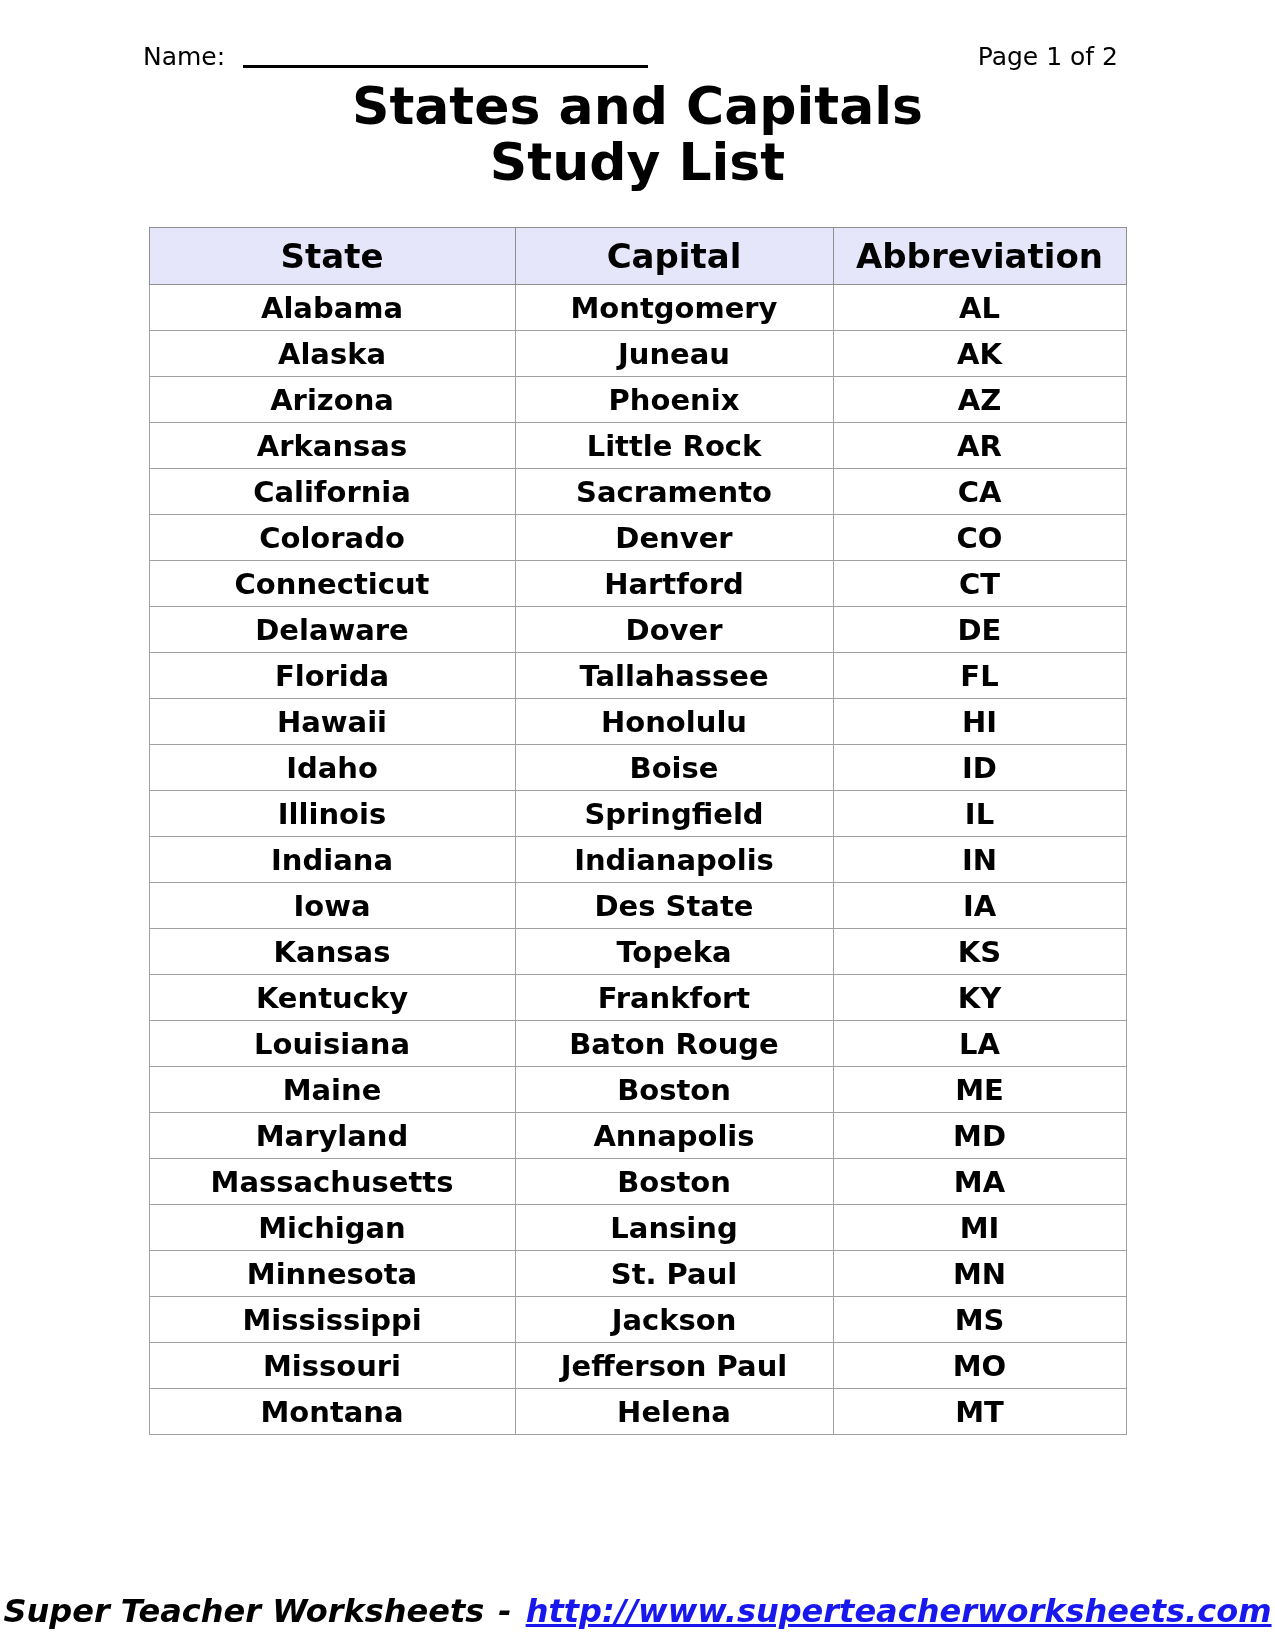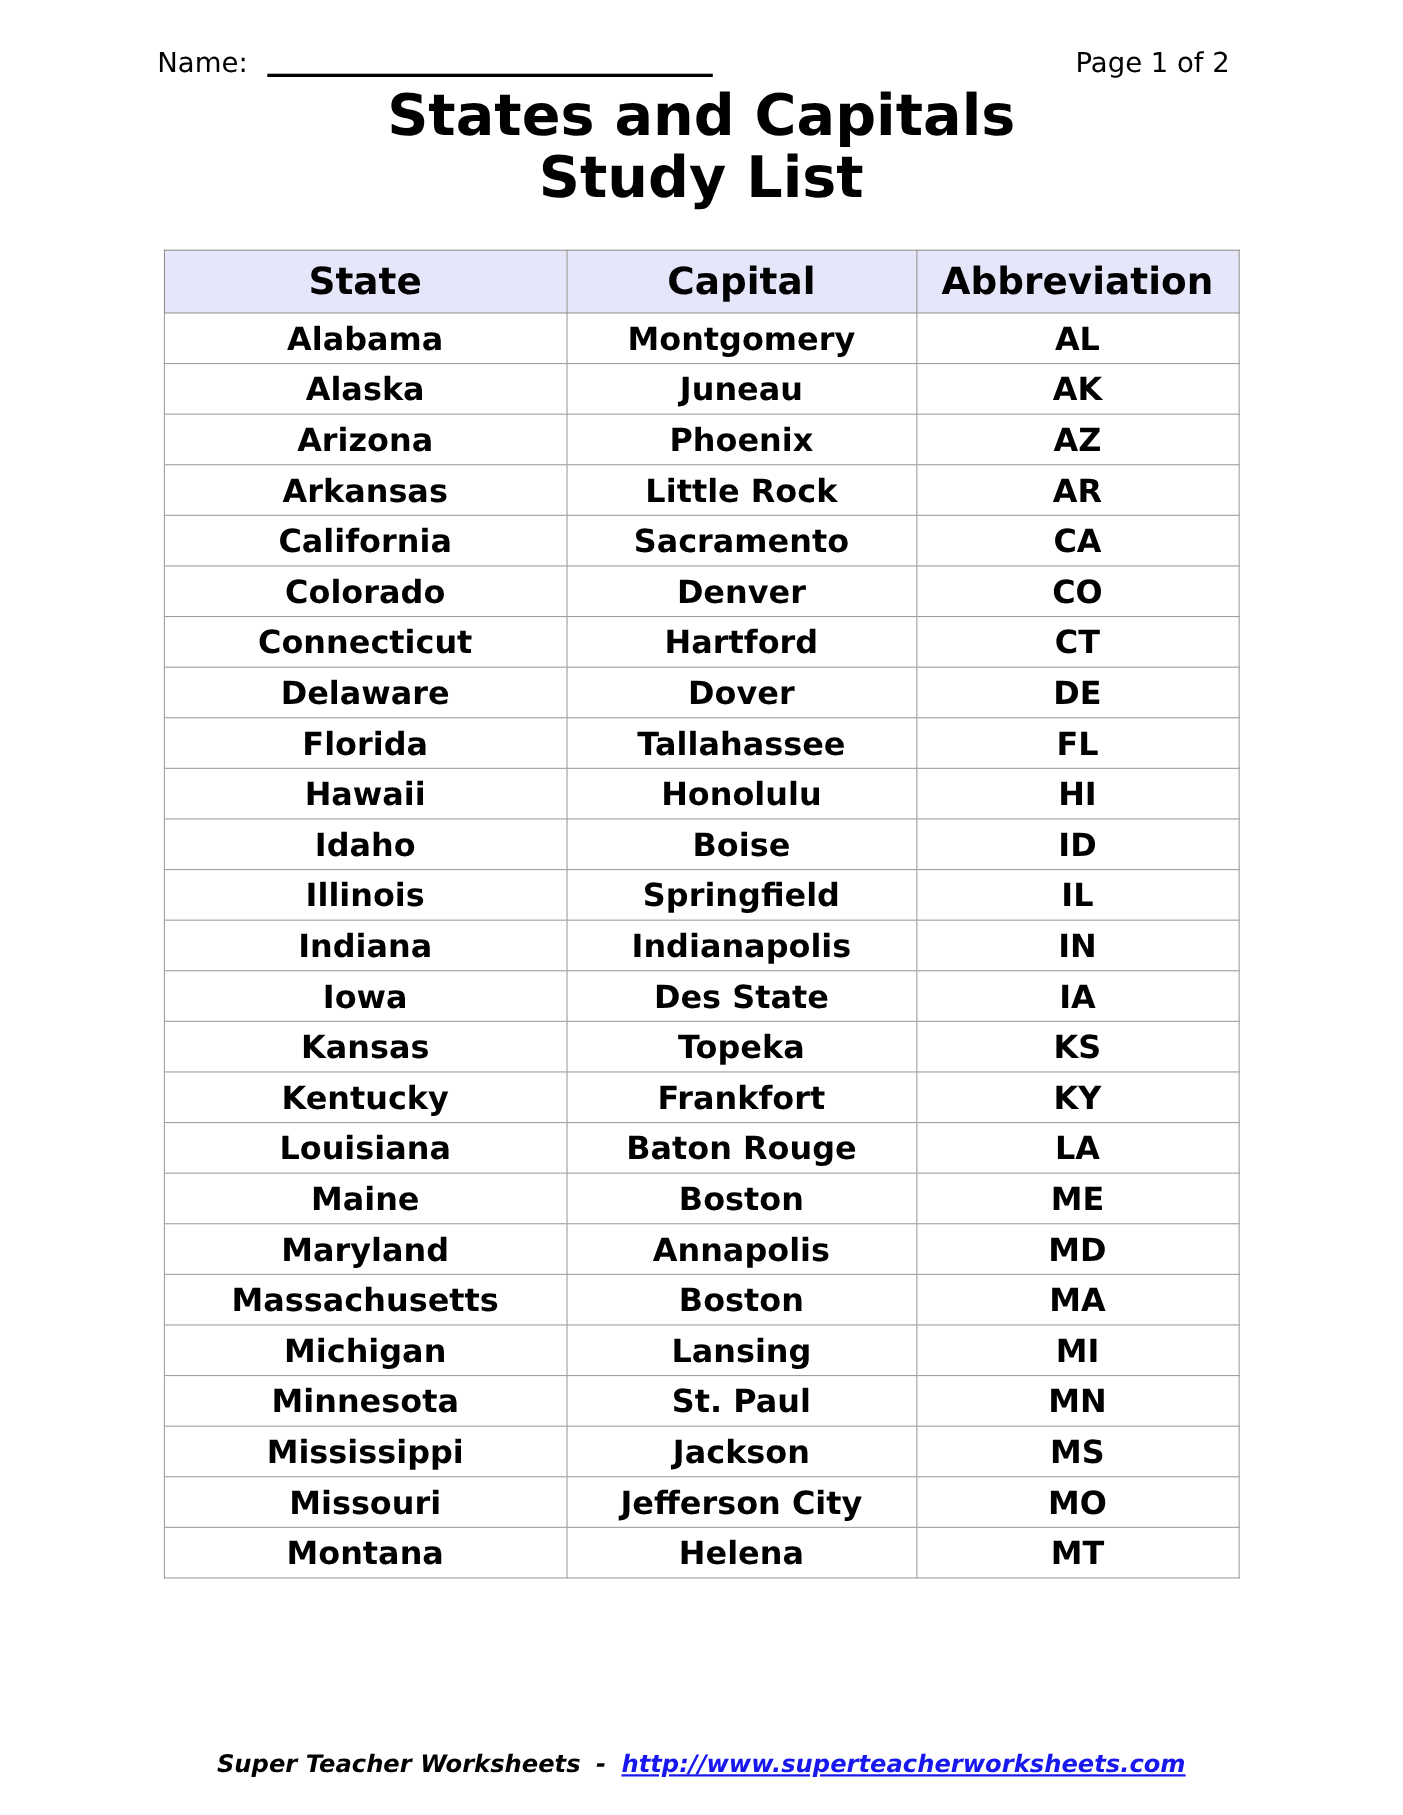--- a/index.html
+++ b/index.html
@@ -13,21 +13,21 @@
   html, body {
     width: 1275px; height: 1650px;
     background: #ffffff;
     font-family: "DejaVu Sans", sans-serif;
     color: var(--text-color);
     position: relative;
     overflow: hidden;
   }
   .name-row {
     display: flex;
-    align-items: center;
+    align-items: flex-start;
     padding: 40px 157px 0 143px;
     font-size: 25px;
     line-height: 33px;
   }
   .name-blank {
     display: inline-block;
     width: 405px;
     height: 1.1em;
     margin-left: 18px;
     border-bottom: 3px solid #000;
@@ -64,21 +64,21 @@
   table.study-table td {
     height: 46px;
     font-size: 29px;
   }
   .doc-footer {
     position: absolute;
     top: 1592px;
     left: 0;
     width: 100%;
     text-align: center;
-    font-size: 22px;
+    font-size: 32px;
     font-weight: bold;
     font-style: italic;
   }
   .footer-sep { margin: 0 14px; }
   .footer-link {
     color: var(--link-color);
     text-decoration: underline;
     cursor: pointer;
   }
 </style>
@@ -220,21 +220,21 @@
         <td>St. Paul</td>
         <td>MN</td>
       </tr>
       <tr>
         <td>Mississippi</td>
         <td>Jackson</td>
         <td>MS</td>
       </tr>
       <tr>
         <td>Missouri</td>
-        <td>Jefferson City</td>
+        <td>Jefferson Paul</td>
         <td>MO</td>
       </tr>
       <tr>
         <td>Montana</td>
         <td>Helena</td>
         <td>MT</td>
       </tr>
     </tbody>
 </table>
 

